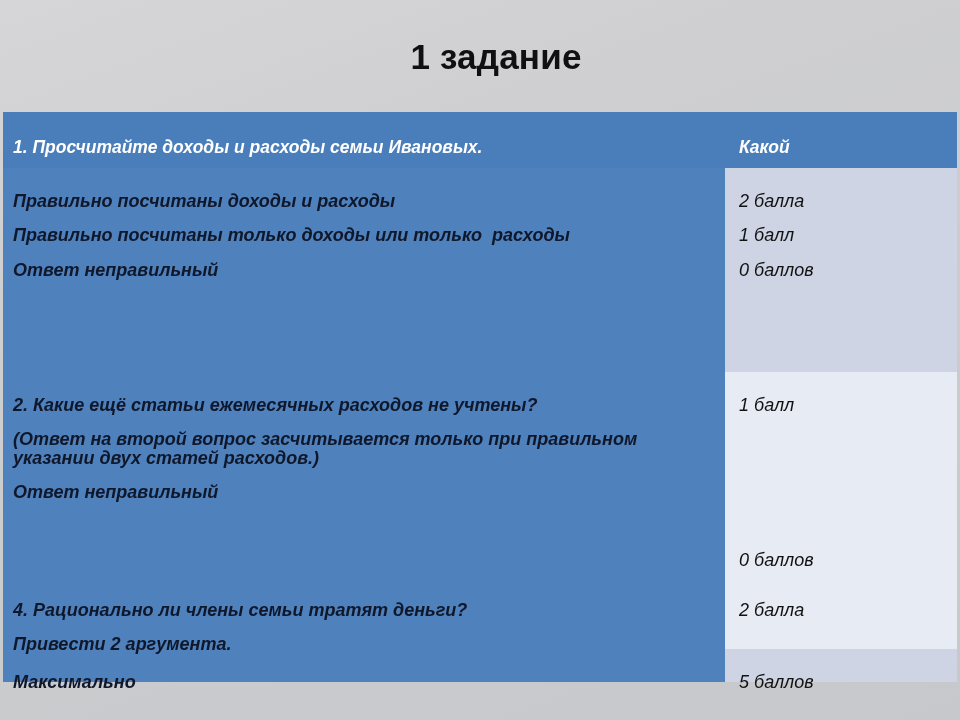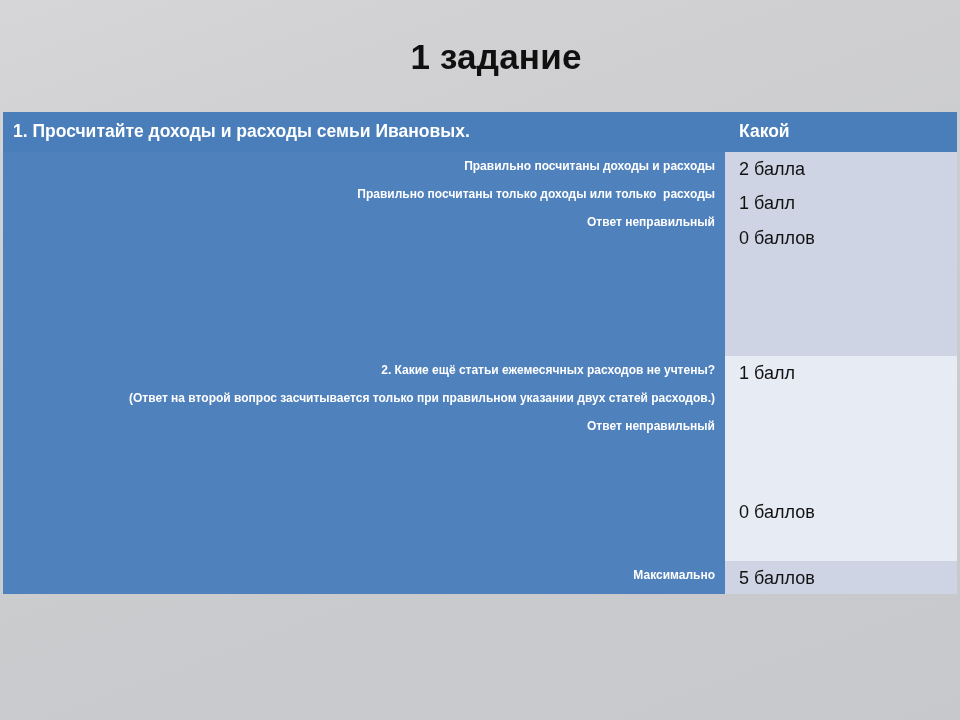--- a/index.html
+++ b/index.html
@@ -66,26 +66,25 @@
     font-size: 17.5px;
     font-weight: bold;
     padding: 9px 10px 10px 10px;
   }
   .hdr-blue.pts {
     padding-left: 14px;
   }
 
   .desc-blue {
     background: #4f81bd;
-    color: #ffffff;
-    font-size: 12px;
+    color: #0f172a;
+    font-size: 18px;
     font-weight: bold;
     padding: 8px 10px 10px 10px;
     line-height: 1.02;
-    text-align: right;
   }
 
   .pts-dark {
     background: #ced4e4;
     color: #121212;
     font-size: 18px;
     font-weight: normal;
     padding: 8px 10px 10px 14px;
     line-height: 1.02;
   }
@@ -99,22 +98,23 @@
     line-height: 1.02;
   }
 
   
   tr.block > td { border-bottom: 3px solid #ffffff; }
   tr.block > td.col-desc { border-right: 5px solid #ffffff; }
   tr.block.last > td { border-bottom: none; }
 
   
   .line {
-    margin: 0 0 16px 0;
+    margin: 16px 0 16px 0;
     white-space: pre-wrap;
+    font-style: italic;
   }
   .line:last-child { margin-bottom: 0; }
 
   .line.tight { margin-bottom: 3px; }
 
   
   .pts-gap { height: 118px; }
 </style>
 </head>
 <body>
@@ -171,20 +171,33 @@
         <td class="col-pts">
           <div class="cell pts-light" style="height:205px;">
             <div class="line tight">1 балл</div>
             <div class="pts-gap"></div>
             <div class="line">0 баллов</div>
           </div>
         </td>
       </tr>
 
 
+      <tr class="block">
+        <td class="col-desc">
+          <div class="cell desc-blue" style="height:72px;">
+            <div class="line">4. Рационально ли члены семьи тратят деньги?</div>
+            <div class="line">Привести 2 аргумента.</div>
+          </div>
+        </td>
+        <td class="col-pts">
+          <div class="cell pts-light" style="height:72px;">
+            <div class="line">2 балла</div>
+          </div>
+        </td>
+      </tr>
 
       <tr class="block last">
         <td class="col-desc">
           <div class="cell desc-blue" style="height:33px;">
             <div class="line">Максимально</div>
           </div>
         </td>
         <td class="col-pts">
           <div class="cell pts-dark" style="height:33px;">
             <div class="line">5 баллов</div>

